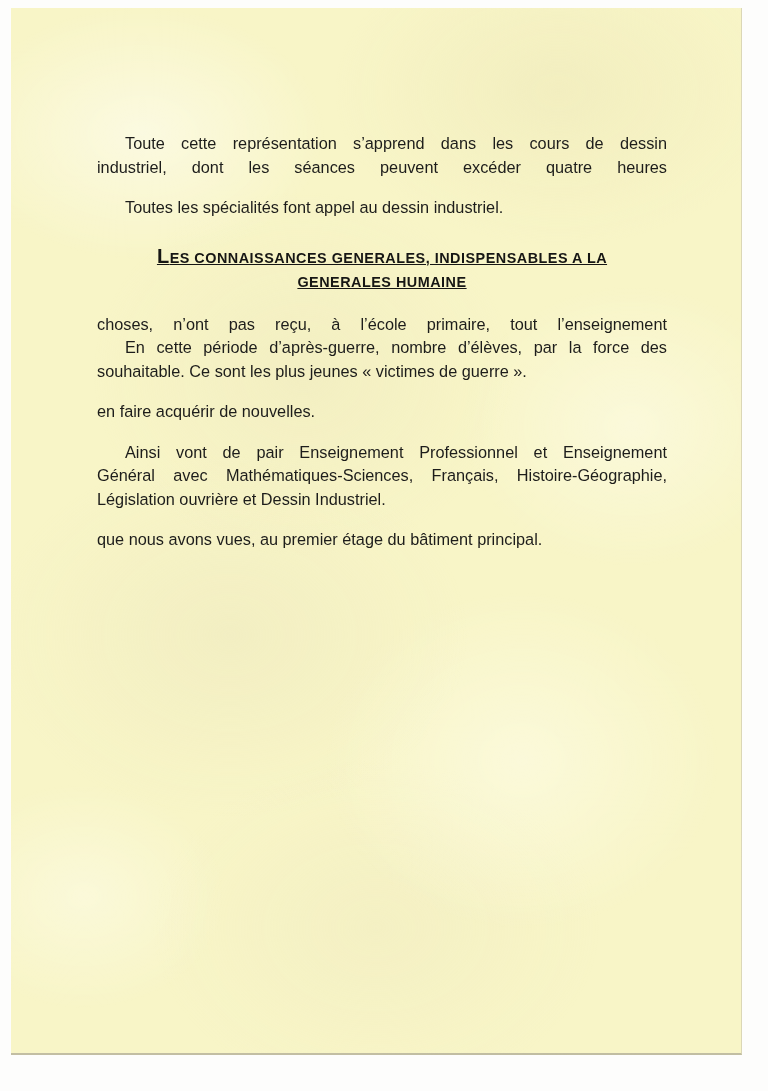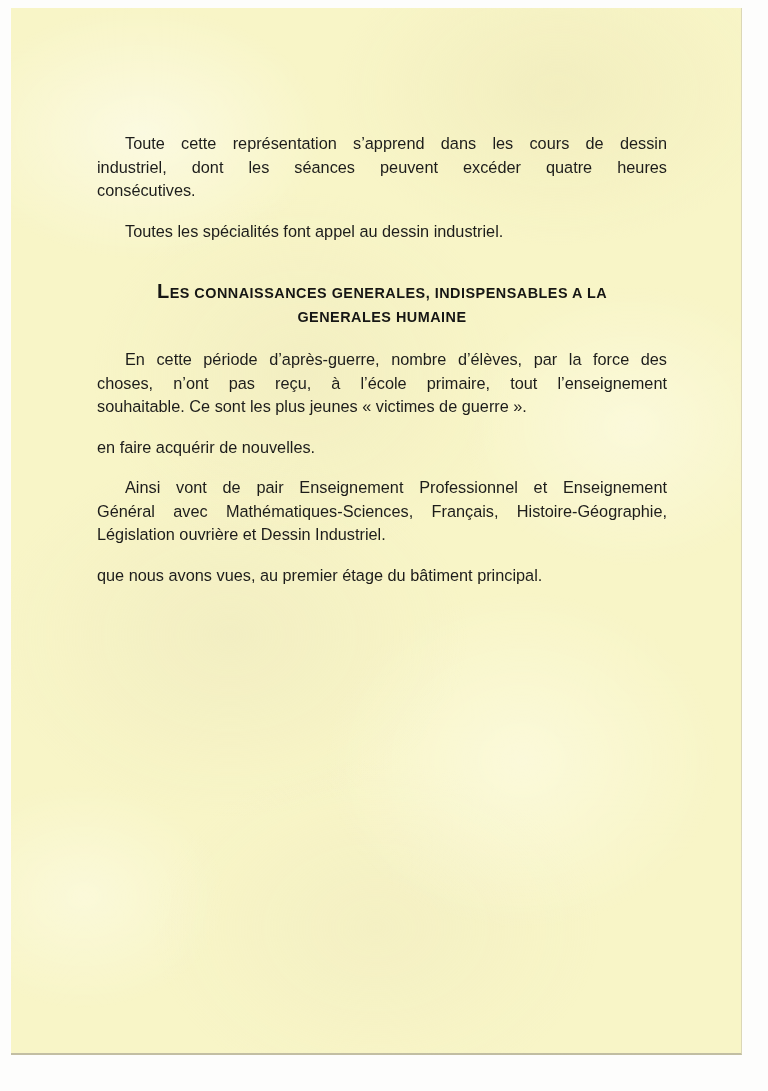--- a/index.html
+++ b/index.html
@@ -51,60 +51,60 @@
     text-align: justify;
     text-align-last: justify;
   }
   .ln.first {
     text-indent: 28px;
   }
   .ln.last {
     text-align-last: auto;
   }
   .section-heading {
-    margin: 36px 0 19px 0;
+    margin: 24px 0 19px 0;
     text-align: center;
     font-weight: bold;
     font-size: 14.4px;
     line-height: 24px;
     letter-spacing: 0.5px;
     color: #161614;
+    text-decoration: underline;
   }
   .h-line {
     display: block;
   }
   .h-line.cap::first-letter {
     font-size: 20px;
   }
 </style>
 </head>
 <body>
 
 <div class="paper">
   <div class="content">
 
     <p class="para">
       <span class="ln first">Toute cette représentation s’apprend dans les cours de dessin</span>
       <span class="ln">industriel, dont les séances peuvent excéder quatre heures</span>
-      <span class="ln last">consécutives.</span>
     </p>
 
 
     <p class="para">
       <span class="ln first last">Toutes les spécialités font appel au dessin industriel.</span>
     </p>
 
     <div class="section-heading">
       <span class="h-line cap">LES CONNAISSANCES GENERALES, INDISPENSABLES A LA</span>
       <span class="h-line">GENERALES HUMAINE</span>
     </div>
 
     <p class="para">
+      <span class="ln">choses, n’ont pas reçu, à l’école primaire, tout l’enseignement</span>
       <span class="ln first">En cette période d’après-guerre, nombre d’élèves, par la force des</span>
-      <span class="ln">choses, n’ont pas reçu, à l’école primaire, tout l’enseignement</span>
       <span class="ln last">souhaitable. Ce sont les plus jeunes « victimes de guerre ».</span>
     </p>
 
     <p class="para">
       <span class="ln last">en faire acquérir de nouvelles.</span>
     </p>
 
     <p class="para">
       <span class="ln first">Ainsi vont de pair Enseignement Professionnel et Enseignement</span>
       <span class="ln">Général avec Mathématiques-Sciences, Français, Histoire-Géographie,</span>

